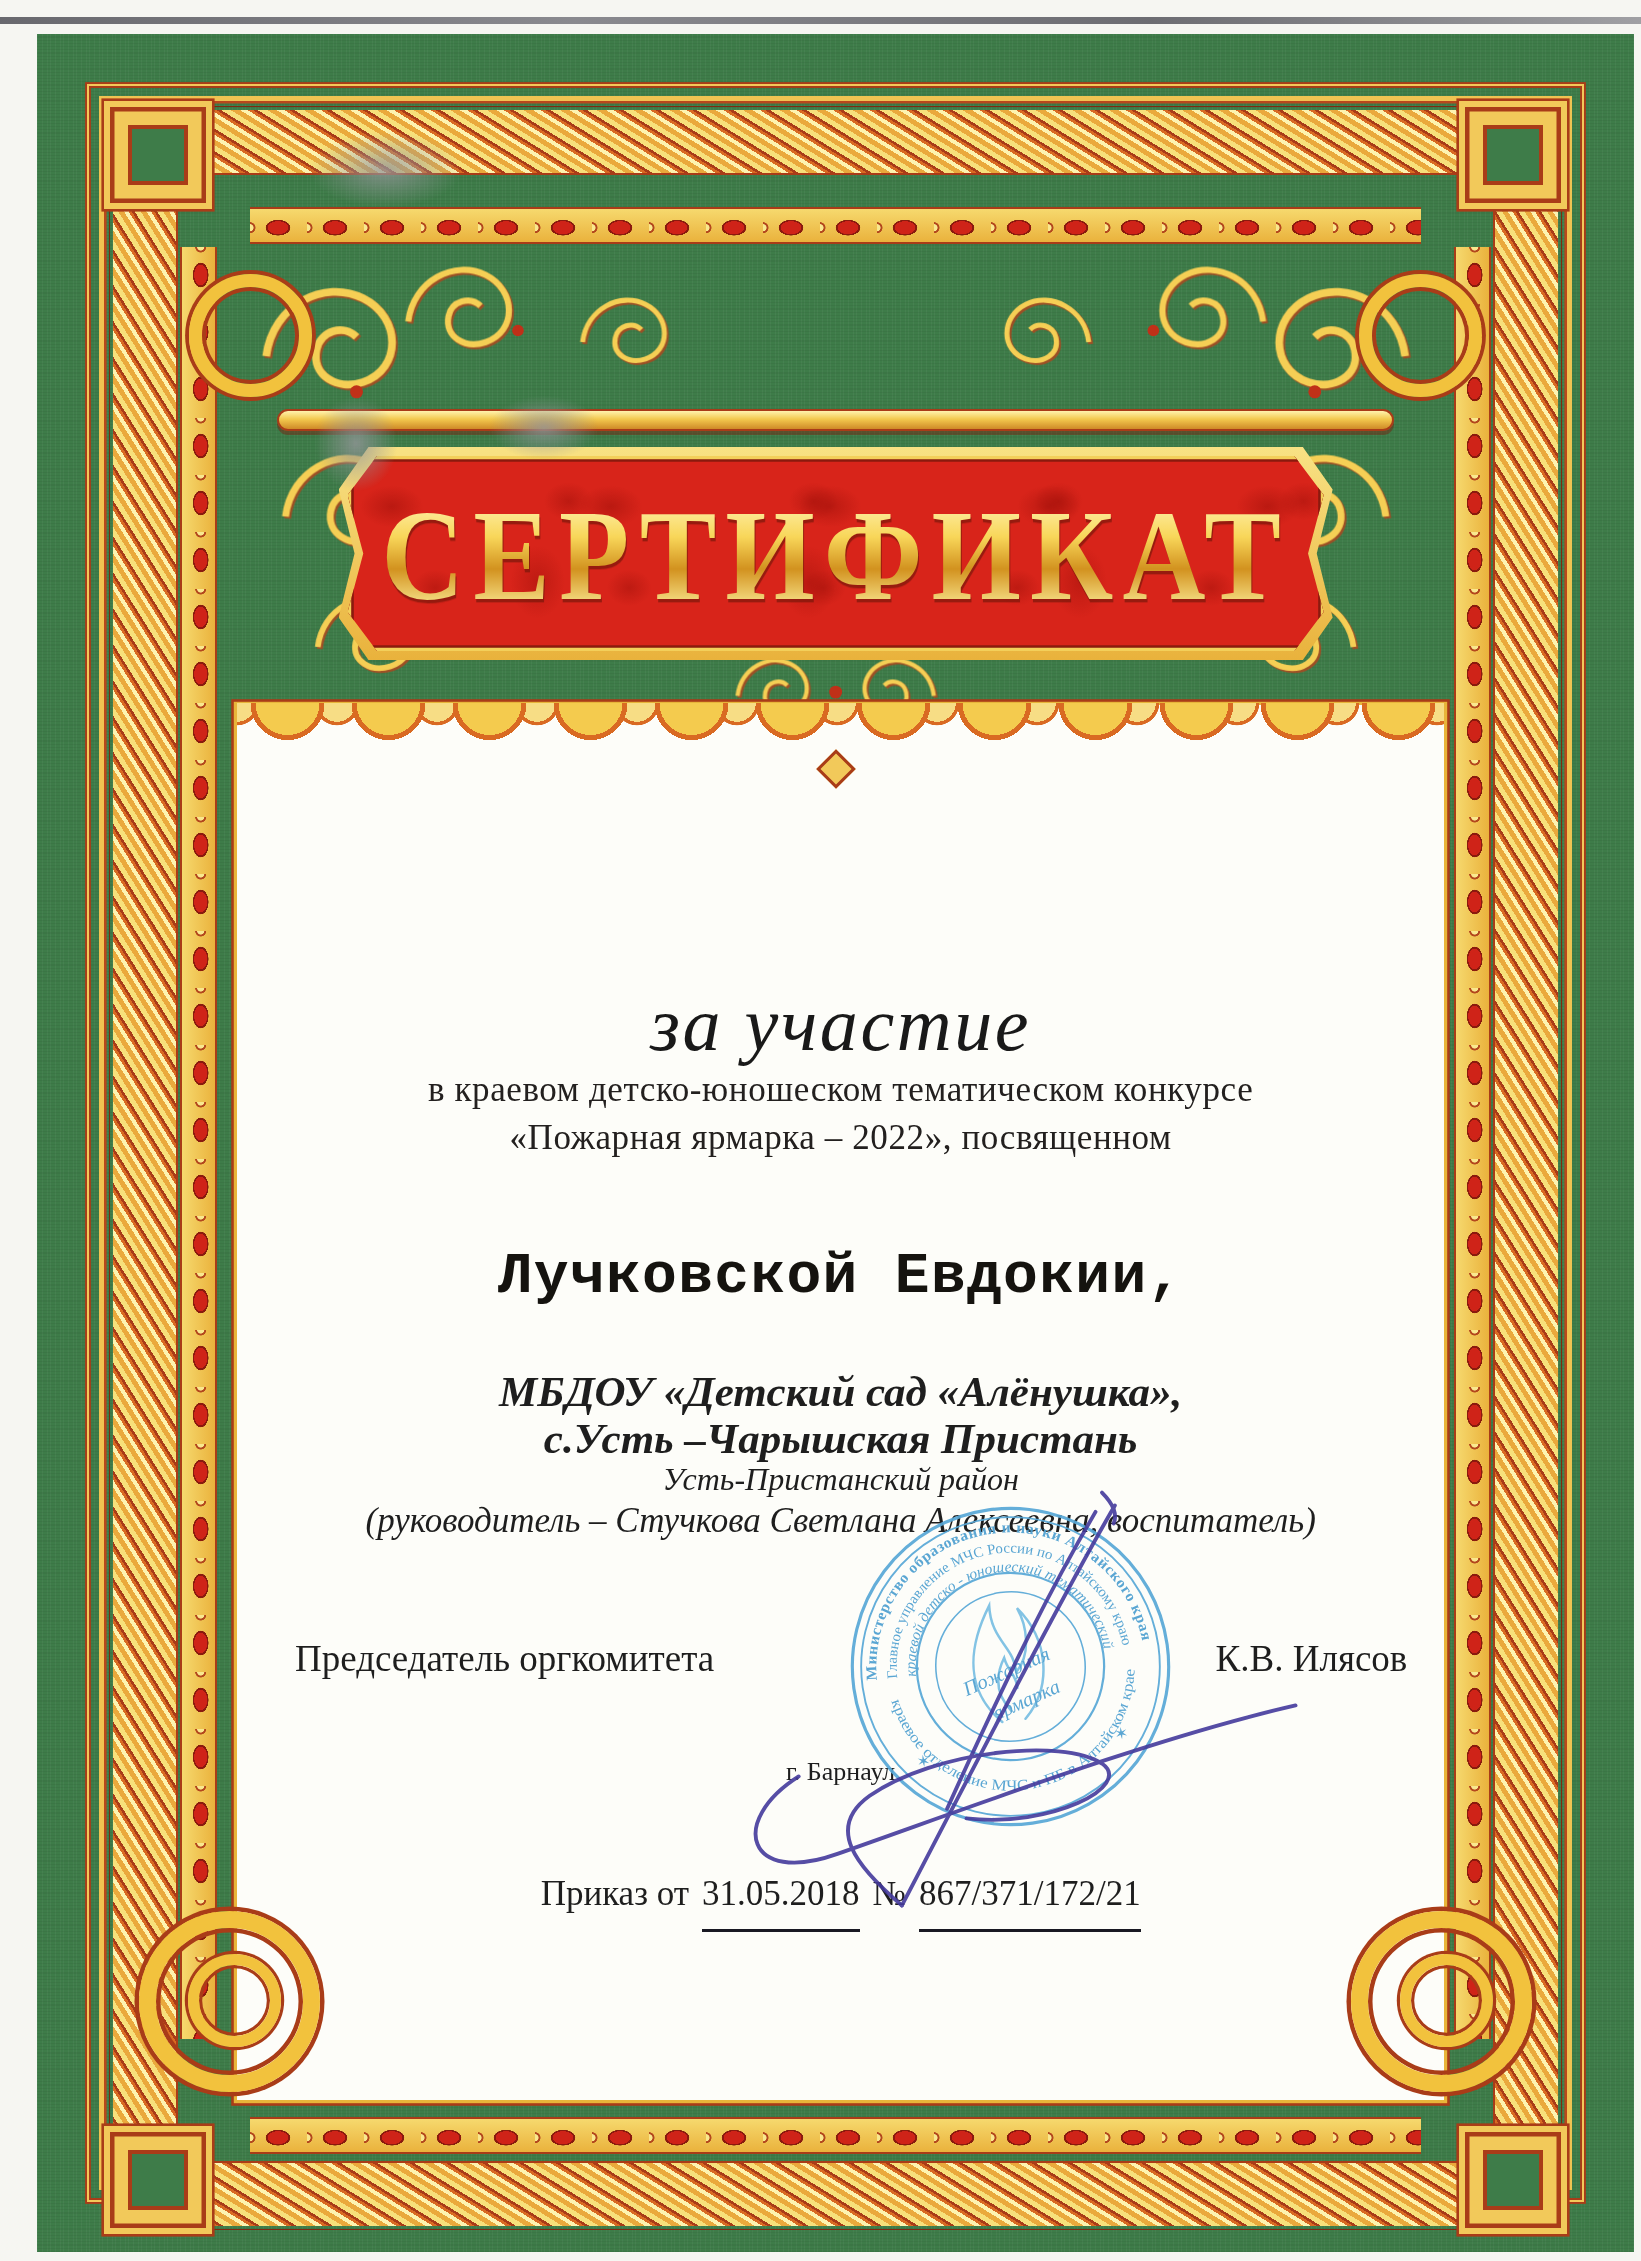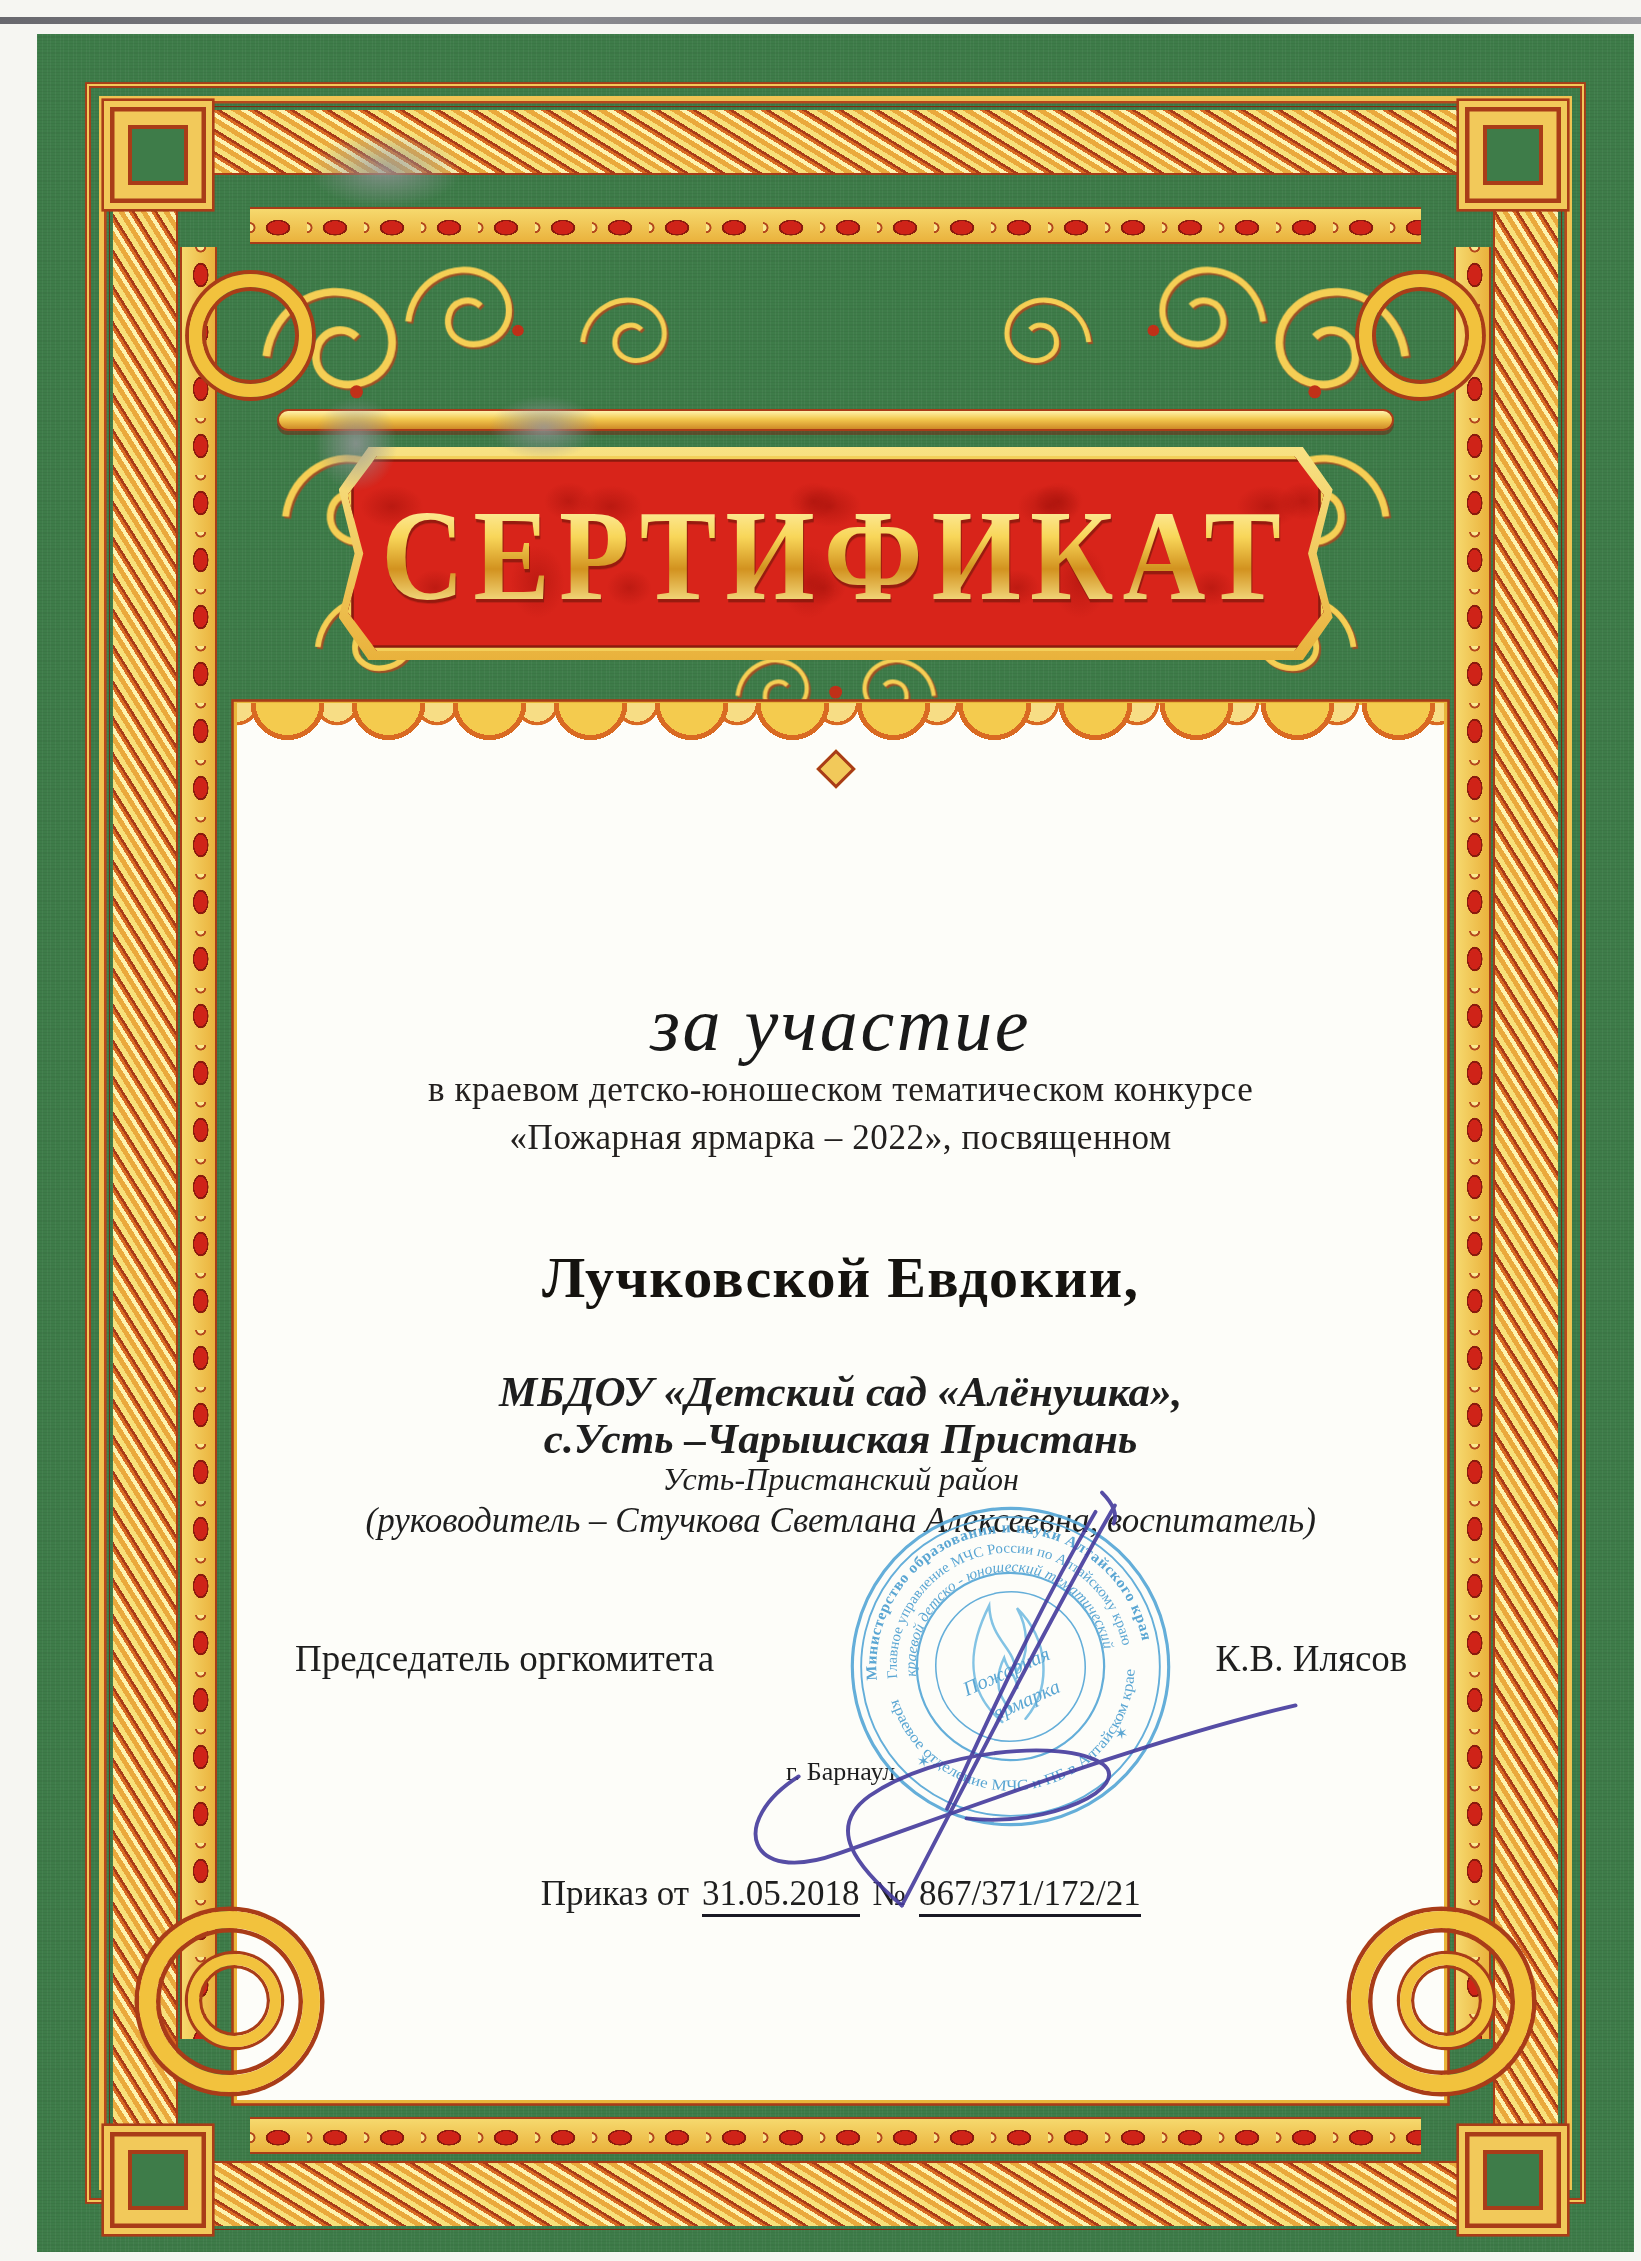--- a/index.html
+++ b/index.html
@@ -108,32 +108,32 @@
   .swirlcirc-sm{position:absolute;width:123px;height:123px;border-radius:50%;z-index:4;
     border:13px solid #f2c23d;box-shadow:0 0 0 3.9px #a93c18, inset 0 0 0 3.9px #a93c18;}
   .swirlcirc-sm.tl{left:152px;top:240px;} .swirlcirc-sm.tr{right:152px;top:240px;}
 
   
   .content{position:absolute;left:200px;right:190px;top:671px;bottom:152px;z-index:3;
     background:#fdfdf9;box-shadow:0 0 0 3.2px #e8b53a, 0 0 0 5.8px #a93c18;}
   .tline{position:absolute;left:0;width:100%;text-align:center;color:#1e1e1e;white-space:nowrap;}
   .t-for{top:276px;font-size:76px;font-style:italic;letter-spacing:2.6px;color:#191919;}
   .t-event{top:361px;font-size:35px;line-height:48px;letter-spacing:0.6px;color:#23201f;}
-  .t-name{top:539px;font-size:58px;font-weight:bold;letter-spacing:1.3px;color:#15130f;}
+  .t-name{top:539px;font-size:58px;font-weight:bold;letter-spacing:1.3px;color:#15130f;font-family:Liberation Mono, monospace;}
   .t-role{top:618px;font-size:40px;font-weight:bold;font-style:italic;}
   .t-inst{top:662px;font-size:43px;font-weight:bold;font-style:italic;}
   .t-settl{top:709px;font-size:43px;font-weight:bold;font-style:italic;}
   .t-district{top:756px;font-size:32px;font-style:italic;}
   .t-supervisor{top:796px;font-size:35px;font-style:italic;}
   .sig-row{position:absolute;top:932px;left:58px;right:37px;display:flex;
     justify-content:space-between;font-size:37px;color:#1e1e1e;z-index:7;}
   .t-city{top:1052px;font-size:26px;}
   .t-order{top:1169px;font-size:35px;}
   .t-order .seg{margin:0 6.5px;}
-  .t-order .u{border-bottom:3.2px solid #191923;padding-bottom:1px;}
+  .t-order .u{border-bottom:3.2px solid #191923;padding-bottom:16px;}
 
   
   .stamp{position:absolute;left:609px;top:797px;width:329px;height:329px;z-index:6;
     opacity:.92;transform:rotate(-8deg);}
   .signature{position:absolute;left:452px;top:710px;width:613px;height:568px;z-index:8;}
 
   [data-name]{box-sizing:border-box;}
 </style>
 </head>
 <body data-name="scanned-certificate">

